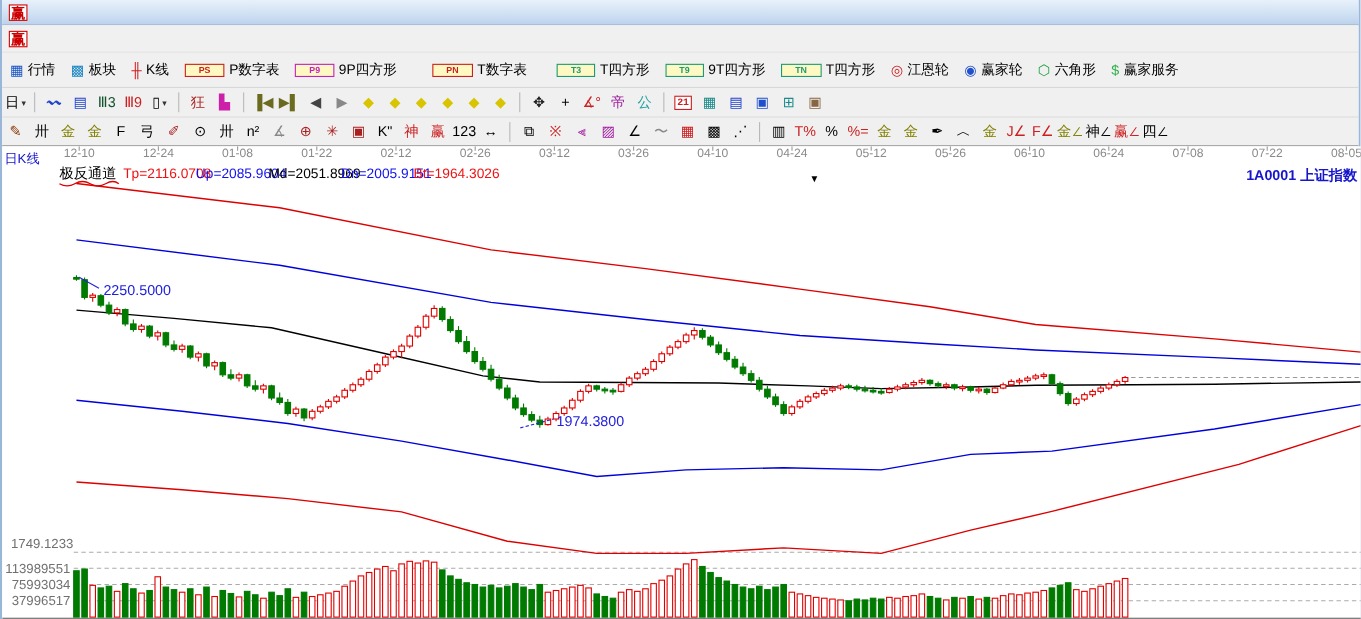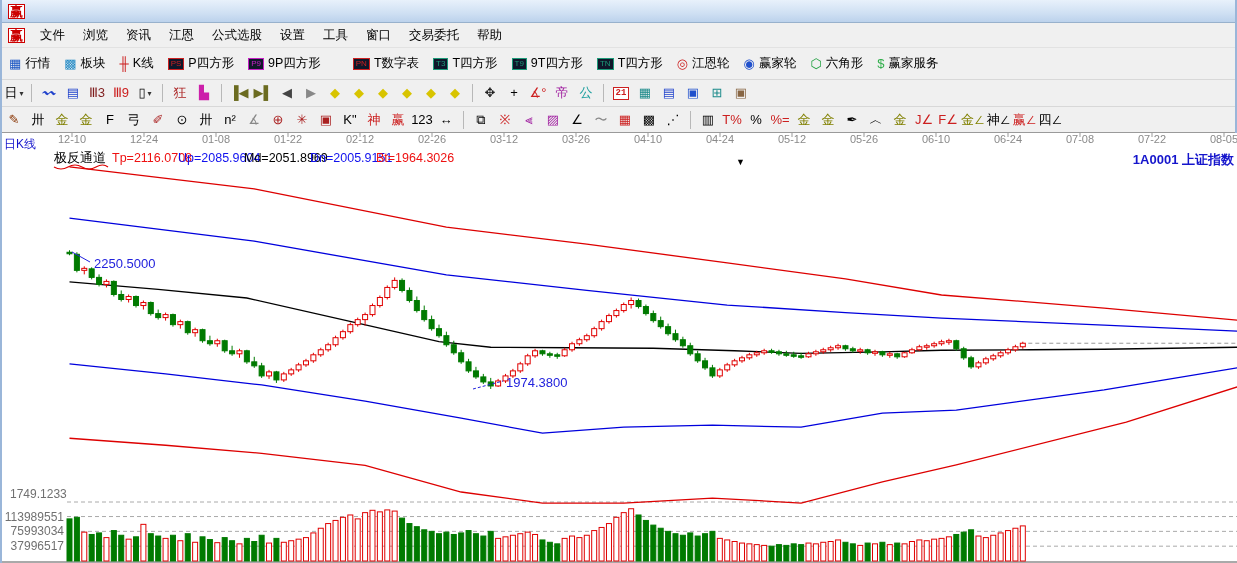--- a/index.html
+++ b/index.html
@@ -9,78 +9,66 @@
   .applogo{color:#c00;font-weight:bold;font-size:13px;margin-right:6px;background:#fff;border:1px solid #c00;line-height:13px;padding:0 1px;}
   .menubar{height:24px;background:#f0f0f0;display:flex;align-items:center;font-size:12.5px;border-bottom:1px solid #e2e2e2;}
   .menubar .applogo{margin-left:6px;}
   .menu-item{padding:2px 9px;cursor:default;}
   .toolbar{background:#f0f0f0;display:flex;align-items:center;border-bottom:1px solid #d8d8d8;}
   .tb1{height:31px;font-size:12.5px;}
   .tb2{height:26px;}
   .tb3{height:25px;border-bottom:1px solid #9a9a9a;}
   .tbtn{display:flex;align-items:center;gap:4px;padding:2px 7px;cursor:default;white-space:nowrap;}
   .tglyph{font-size:13px;line-height:14px;}
-  .tbadge{font-size:8px;font-weight:normal;border:1px solid;padding:1px 2px;line-height:8px;background:#0f172a;}
+  .tbadge{font-size:8px;font-weight:bold;border:1px solid;padding:1px 12px;line-height:8px;background:#fef9c3;}
   .ibtn{display:flex;align-items:center;justify-content:center;min-width:22px;height:20px;margin:0 1px;font-size:13px;cursor:default;}
   .ibox{font-size:9px;font-weight:bold;border:1px solid;padding:1px 2px;background:#fff;line-height:9px;}
   .sep{width:1px;height:18px;background:#b8b8b8;margin:0 5px;}
   .dd{font-size:8px;color:#333;margin-left:2px;}
   .chartwrap{position:relative;width:1237px;height:430px;background:#fff;}
   svg{display:block;}
   text{font-family:"Liberation Sans",sans-serif;}
 </style>
 </head>
 <body>
 
 <div class="win">
   <div class="titlebar">
     <span class="applogo">赢</span>
   </div>
   <div class="menubar">
     <span class="applogo">赢</span>
-    <span style="display:flex;">
-        <span class="menu-item">文件</span>
-        <span class="menu-item">浏览</span>
-        <span class="menu-item">资讯</span>
-        <span class="menu-item">江恩</span>
-        <span class="menu-item">公式选股</span>
-        <span class="menu-item">设置</span>
-        <span class="menu-item">工具</span>
-        <span class="menu-item">窗口</span>
-        <span class="menu-item">交易委托</span>
-        <span class="menu-item">帮助</span>
-      </span>
   </div>
   <div class="toolbar tb1">
       <span class="tbtn">
         <span class="tglyph" style="color: rgb(26, 86, 196);">▦</span>
         <span>行情</span>
       </span>
       <span class="tbtn">
         <span class="tglyph" style="color: rgb(26, 134, 196);">▩</span>
         <span>板块</span>
       </span>
       <span class="tbtn">
         <span class="tglyph" style="color: rgb(204, 32, 32);">╫</span>
         <span>K线</span>
       </span>
       <span class="tbtn">
         <span class="tbadge" style="color: rgb(204, 32, 32); border-color: rgb(204, 32, 32);">PS</span>
-        <span>P四方形</span>
+        <span>P数字表</span>
       </span>
       <span class="tbtn">
         <span class="tbadge" style="color: rgb(196, 32, 196); border-color: rgb(196, 32, 196);">P9</span>
         <span>9P四方形</span>
       </span>
       <span class="tbtn">
         <span class="tbadge" style="color: rgb(204, 32, 32); border-color: rgb(204, 32, 32); margin-left: 18px;">PN</span>
         <span>T数字表</span>
       </span>
       <span class="tbtn">
-        <span class="tbadge" style="color: rgb(28, 154, 120); border-color: rgb(28, 154, 120);">T3</span>
+        <span class="tbadge" style="color: rgb(28, 154, 120); border-color: rgb(28, 154, 120); margin-left: 13px;">T3</span>
         <span>T四方形</span>
       </span>
       <span class="tbtn">
         <span class="tbadge" style="color: rgb(28, 154, 120); border-color: rgb(28, 154, 120);">T9</span>
         <span>9T四方形</span>
       </span>
       <span class="tbtn">
         <span class="tbadge" style="color: rgb(28, 154, 120); border-color: rgb(28, 154, 120);">TN</span>
         <span>T四方形</span>
       </span>
@@ -107,21 +95,21 @@
         <span class="dd">▾</span>
       </span>
       <span class="sep"></span>
       <span class="ibtn">
         <span class="tglyph" style="color: rgb(34, 68, 204);">〰</span>
       </span>
       <span class="ibtn">
         <span class="tglyph" style="color: rgb(34, 68, 204);">▤</span>
       </span>
       <span class="ibtn">
-        <span class="tglyph" style="color: #7f1d1d;">Ⅲ3</span>
+        <span class="tglyph" style="color: #14532d;">Ⅲ3</span>
       </span>
       <span class="ibtn">
         <span class="tglyph" style="color: rgb(204, 32, 32); text-align: center;">Ⅲ9</span>
       </span>
       <span class="ibtn">
         <span class="tglyph" style="color: rgb(0, 0, 0);">▯</span>
         <span class="dd">▾</span>
       </span>
       <span class="sep"></span>
       <span class="ibtn">

